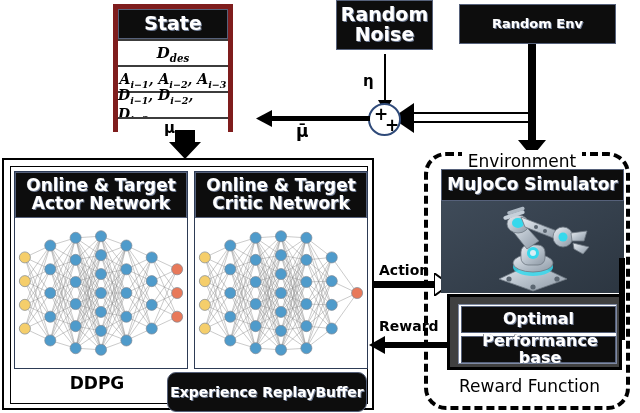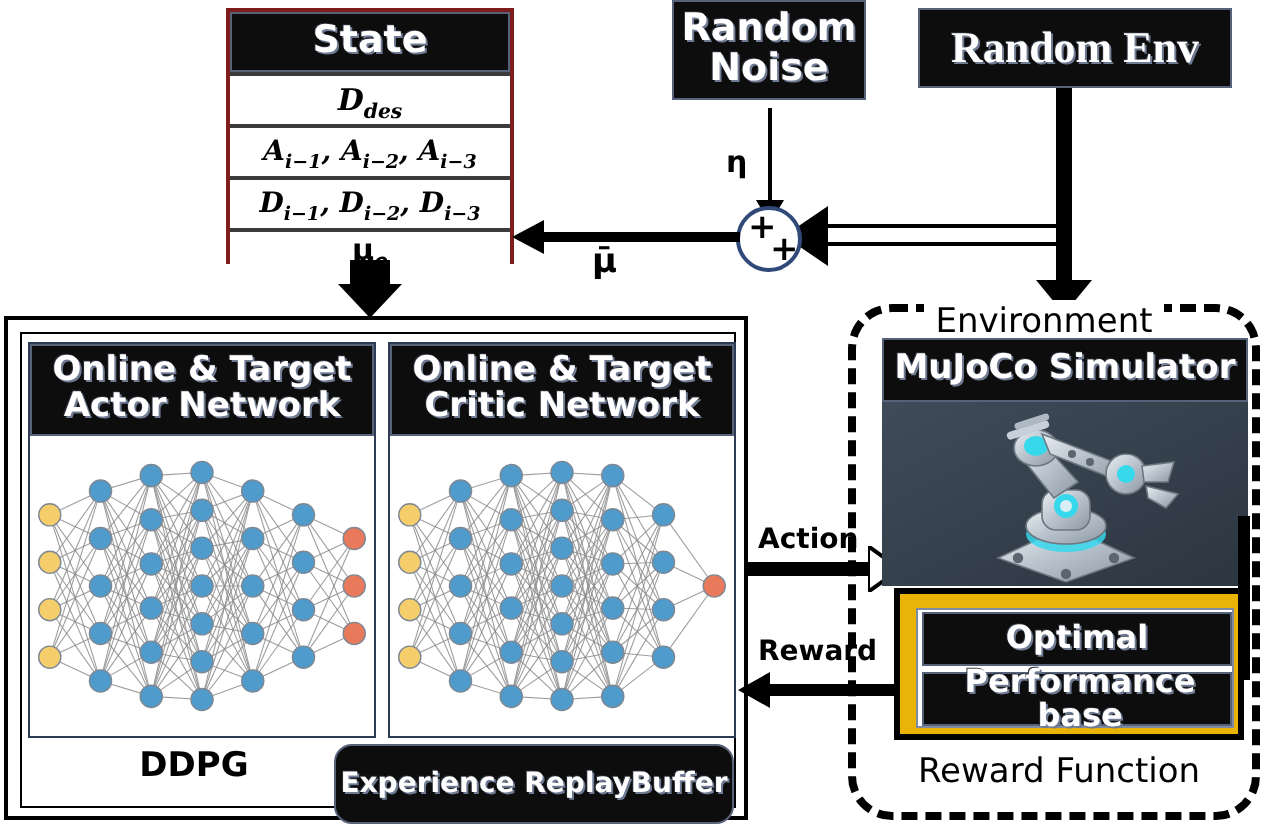--- a/index.html
+++ b/index.html
@@ -11,22 +11,22 @@
   
   .darkbox{
     background:#0d0d0d;border:1px solid #56617a;
     color:#ffffff;display:flex;align-items:center;justify-content:center;
     text-align:center;font-weight:bold;line-height:1.05;
     text-shadow:1px 1px 0 #6f7b93, -0.5px -0.5px 0 #2a2f3a;
   }
   .blklabel{color:#000;font-weight:bold;}
 
   
-  #state-box{left:113px;top:4px;width:144px;height:128px;
-    background:#fff;border:2px solid #7f1d1d;}
+  #state-box{left:113px;top:4px;width:120px;height:128px;
+    background:#fff;border:5px solid #7f1d1d;}
   #state-title{left:0;top:0;width:100%;height:30px;font-size:19px;}
   .state-row{position:absolute;left:0;width:100%;
     border-top:2px solid #3c3c3c;background:#fff;
     display:flex;align-items:center;justify-content:center;
     font-family:"DejaVu Serif","Liberation Serif",serif;
     font-weight:bold;font-style:italic;color:#000;}
   sub{font-size:.68em;font-style:italic;}
 
   
   .netpanel{background:#fff;border:1px solid #2d3b55;}
@@ -39,21 +39,21 @@
   .lineV{background:#000;}
 
   #ddpg-frame{left:2px;top:158px;width:372px;height:252px;
     background:#fff;border:2px solid #000;}
   #ddpg-inner{left:6px;top:6px;width:358px;height:238px;border:1px solid #000;}
 
   #env-dashed{left:424px;top:152px;width:206px;height:258px;
     border:4px dashed #000;border-radius:22px;}
 
   #sim-photo{background:linear-gradient(145deg,#3e4a58 0%,#2f3a46 45%,#39444f 100%);}
-  #reward-outer{background:#eab308;border:3px solid #000;}
+  #reward-outer{background:#404040;border:3px solid #000;}
   #rf-inner{background:#fff;border:1px solid #7f8aa3;}
 
   .sumcircle{border:2px solid #2f4a79;border-radius:50%;background:#fff;}
   .plus{position:absolute;font-weight:bold;color:#000;font-size:17px;
         font-family:"DejaVu Sans","Liberation Sans",sans-serif;}
   .greek{font-family:"DejaVu Sans","Liberation Sans",sans-serif;font-weight:bold;}
 </style>
 </head>
 <body>
 
@@ -85,21 +85,21 @@
     <span>Random</span>
     <span>Noise</span>
   </div>
 
   <div class="abs lineV" style="left:384px;top:54px;width:2px;height:50px;"></div>
   <svg class="abs" style="left:378px;top:100px;width:14px;height:12px;" viewBox="0 0 14 12">
     <polygon points="0,0 14,0 7,12" fill="#000"></polygon>
   </svg>
   <div class="abs greek" style="left:363px;top:72px;font-size:15px;color:#000;">η</div>
 
-  <div class="abs darkbox" id="randenv-box" style="left:459px;top:4px;width:157px;height:40px;font-size:22px;font-family:Liberation Serif, serif;">
+  <div class="abs darkbox" id="randenv-box" style="left:459px;top:4px;width:157px;height:40px;font-size:13px;">
     <span>Random Env</span>
   </div>
 
   <div class="abs lineV" style="left:528px;top:44px;width:8px;height:103px;"></div>
   <svg class="abs" style="left:518px;top:140px;width:28px;height:18px;" viewBox="0 0 28 18">
     <polygon points="0,0 28,0 14,17" fill="#000"></polygon>
   </svg>
 
   <div class="abs" style="left:408px;top:112px;width:122px;height:2px;background:#000;"></div>
   <div class="abs" style="left:408px;top:121px;width:122px;height:2px;background:#000;"></div>

